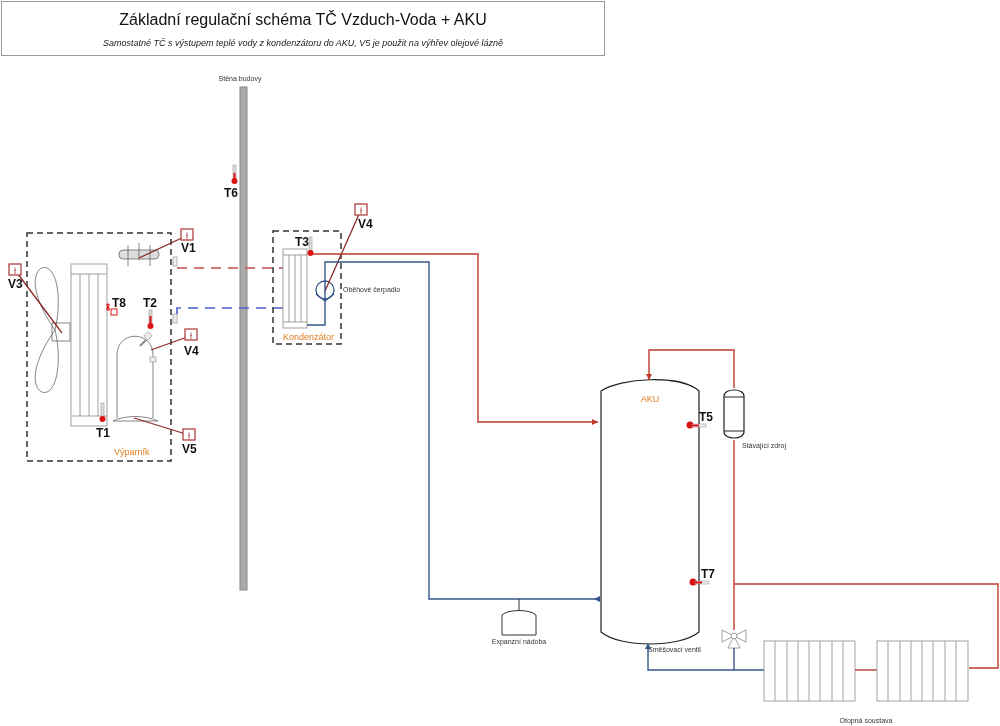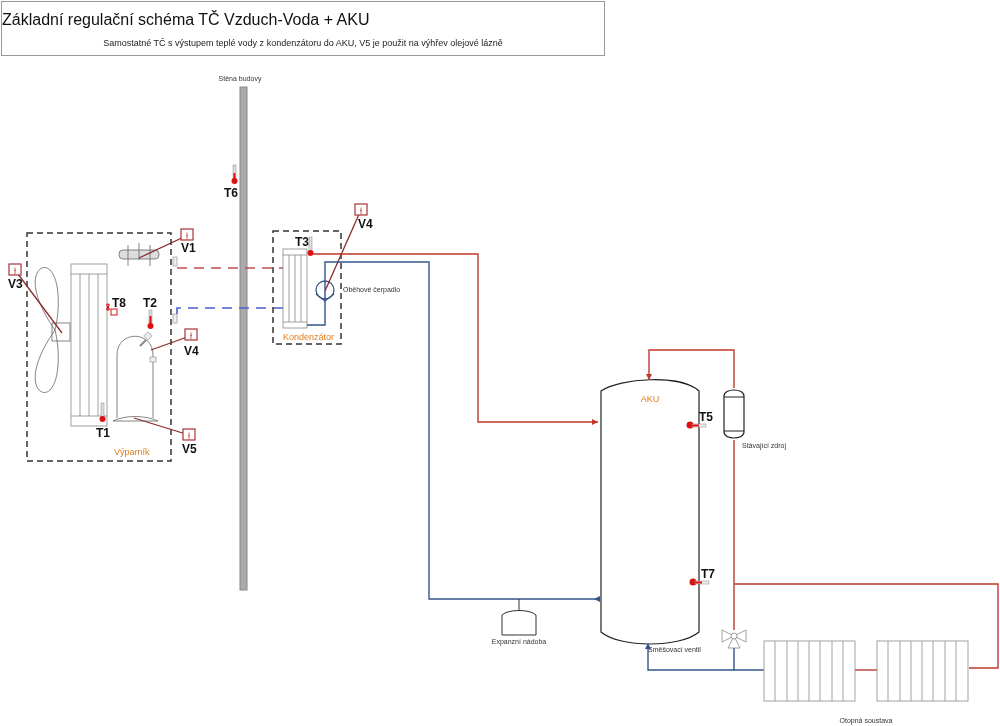--- a/index.html
+++ b/index.html
@@ -1,19 +1,19 @@
 <!DOCTYPE html>
 <html><head>
 <meta charset="utf-8">
 <style>
   html,body{margin:0;padding:0;background:#fff;}
   body{width:1000px;height:726px;position:relative;overflow:hidden;font-family:"Liberation Sans",sans-serif;}
   .title-box{position:absolute;left:1px;top:1px;width:604px;height:55px;border:1px solid #999;box-sizing:border-box;background:#fff;}
-  .title{position:absolute;left:0;width:100%;top:9px;font-size:16px;color:#111;}
-  .subtitle{position:absolute;left:0;width:100%;top:36px;text-align:center;font-size:9px;color:#222;}
+  .title{position:absolute;left:0;width:100%;top:9px;text-align:center;font-size:16px;color:#111;}
+  .subtitle{position:absolute;left:0;width:100%;top:36px;text-align:center;font-size:9px;color:#222;font-style:italic;}
   svg{position:absolute;left:0;top:0;}
   .lbl{font-family:"Liberation Sans",sans-serif;}
   .tag{font-weight:bold;font-size:12px;fill:#111;}
   .small{font-size:7px;fill:#333;}
   .orange{font-size:9px;fill:#e08020;}
 </style>
 </head>
 <body>
 
 <div class="title-box">

